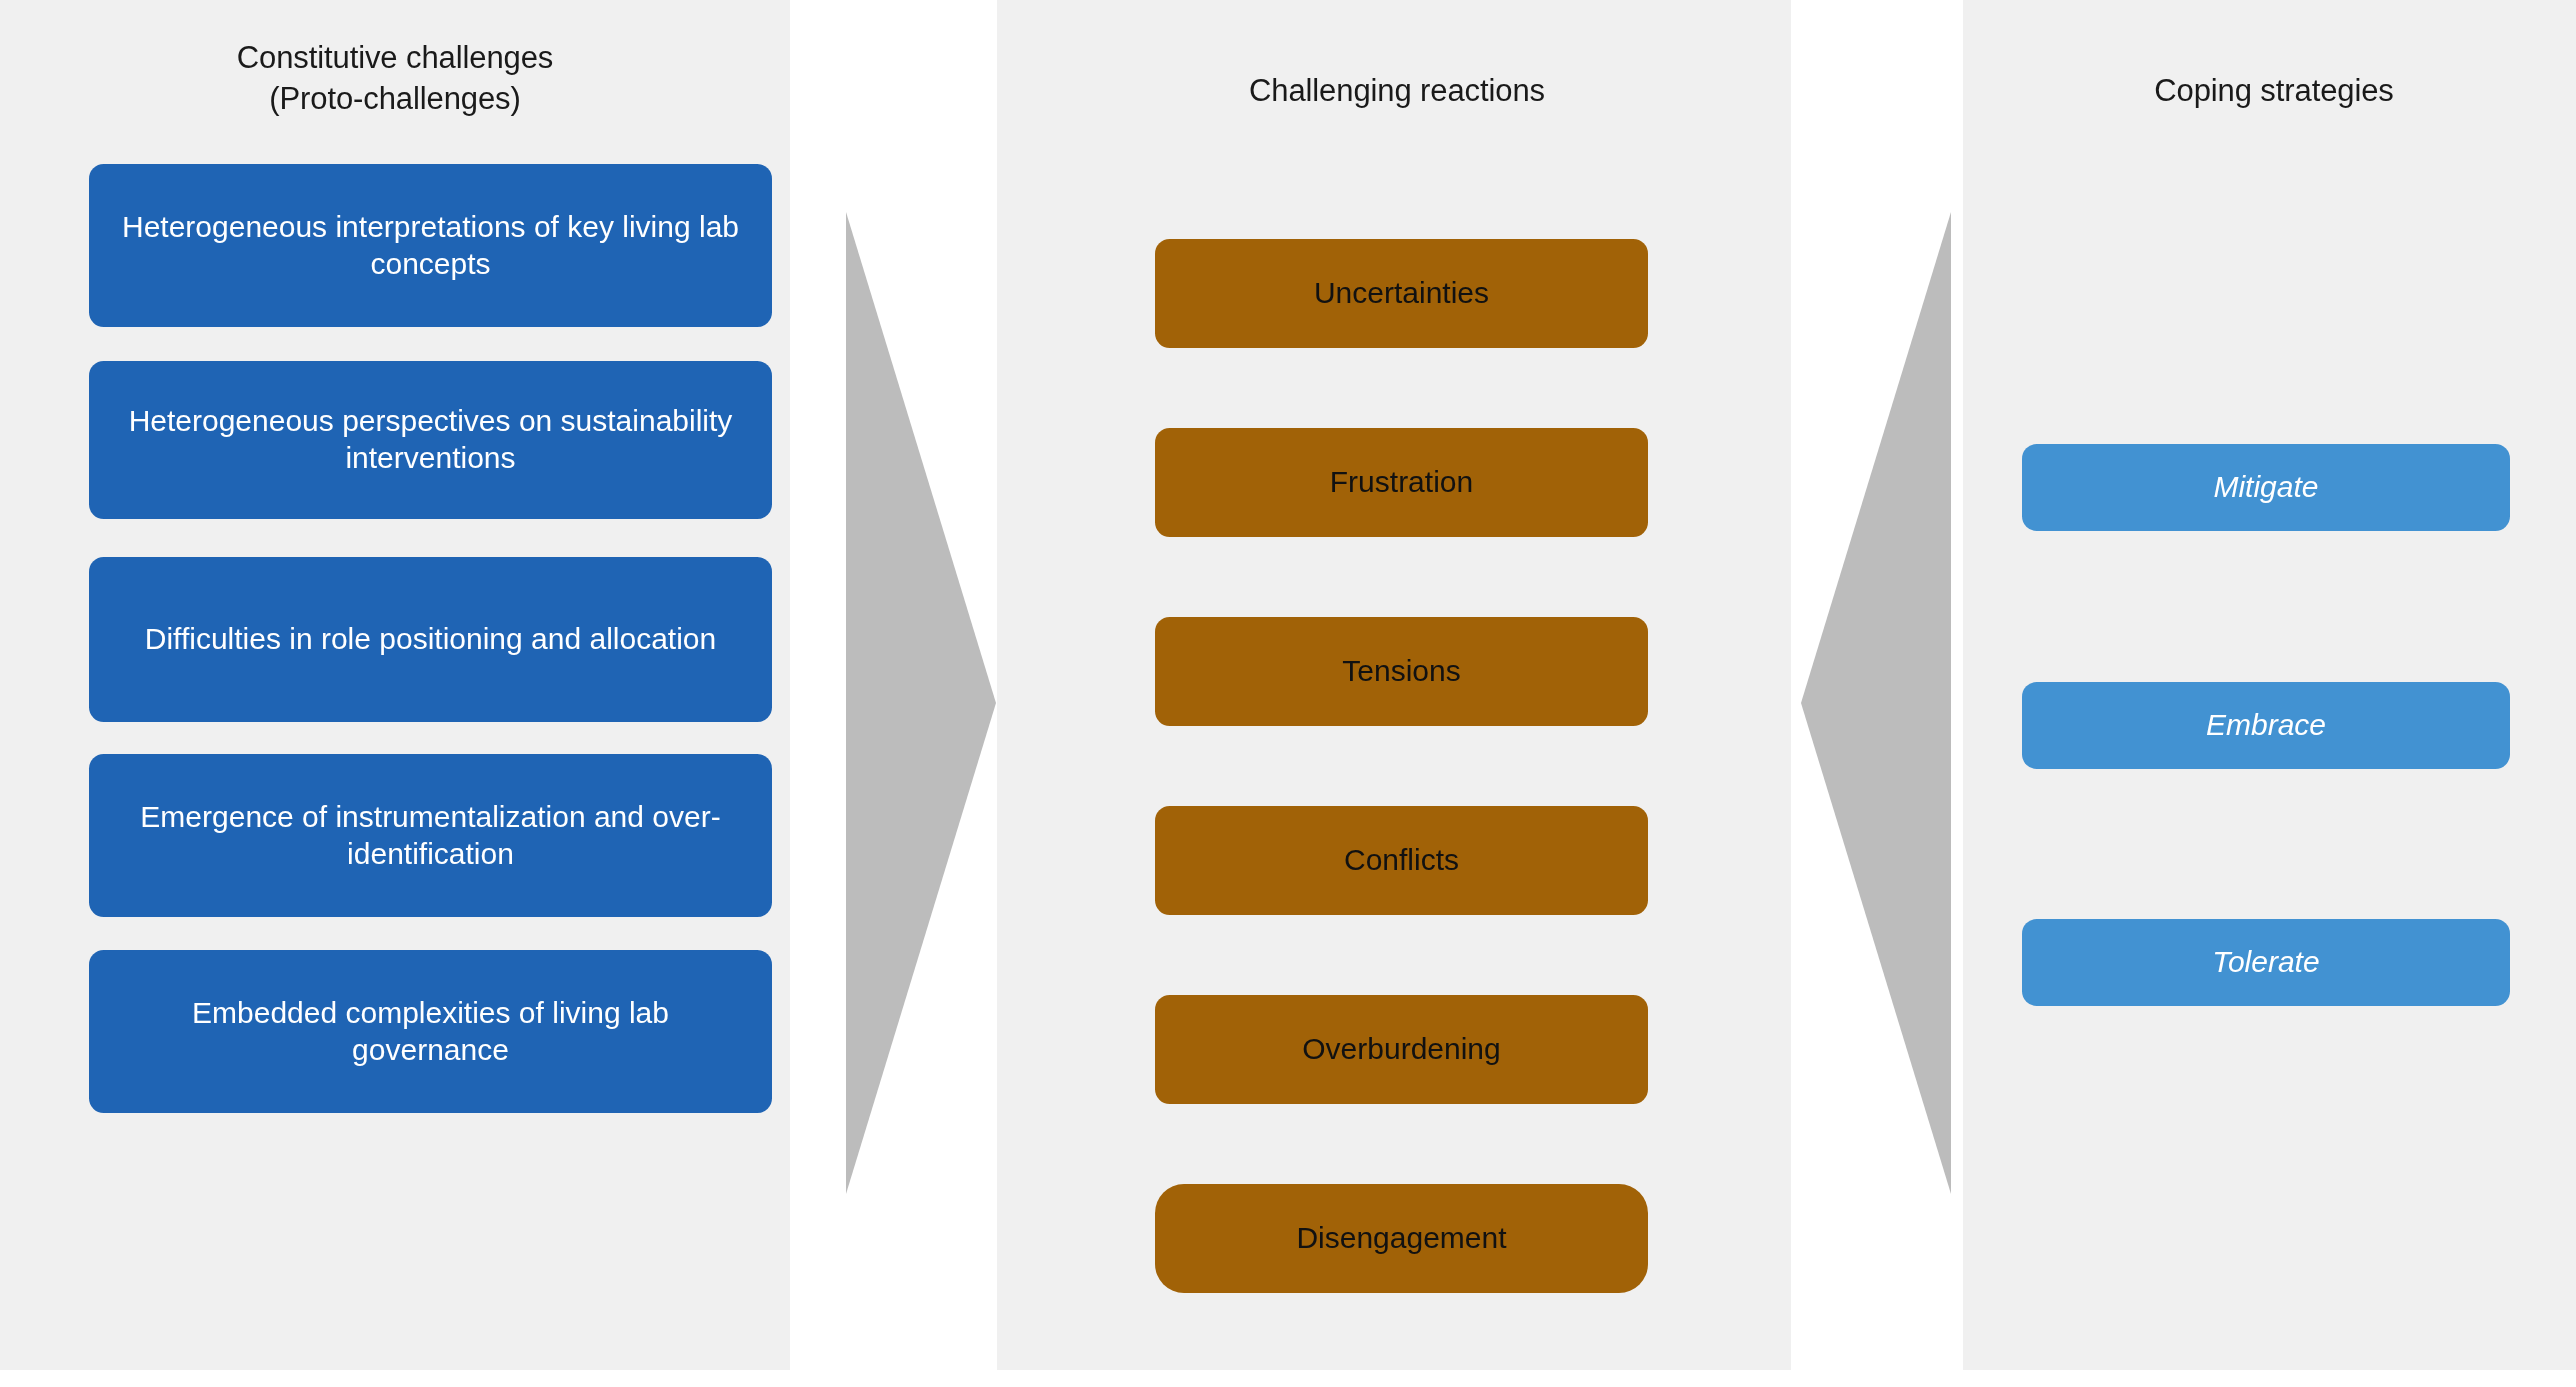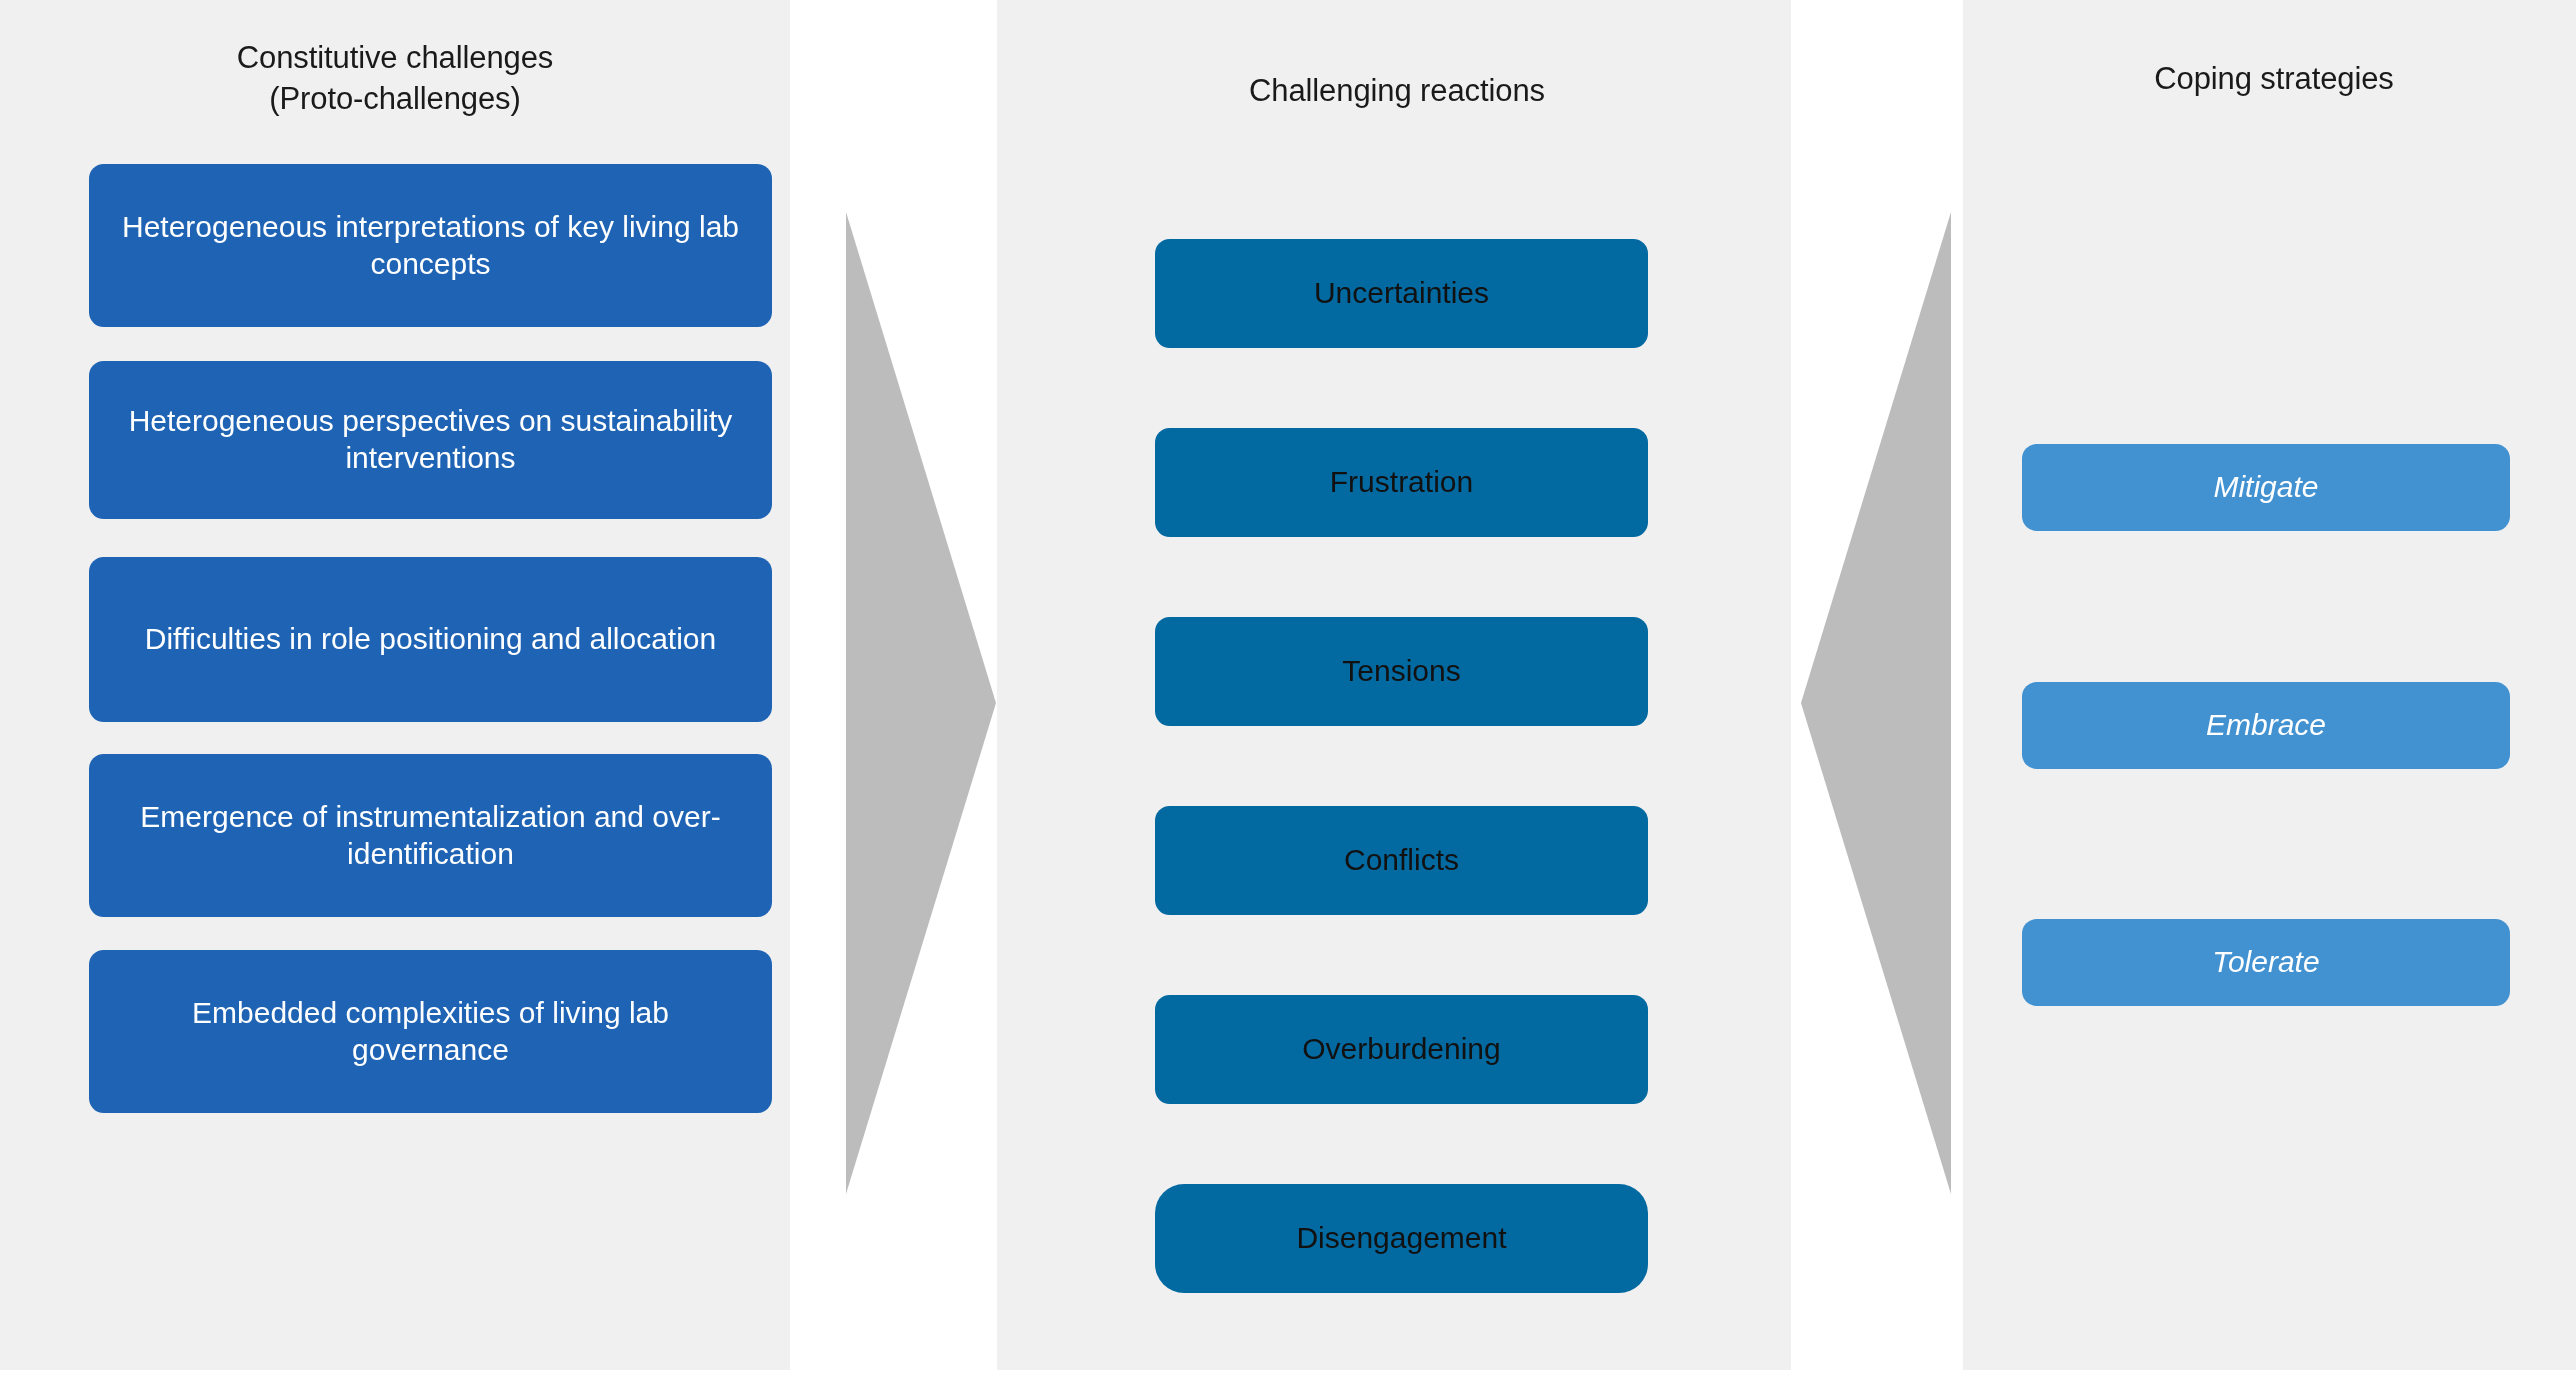--- a/index.html
+++ b/index.html
@@ -37,21 +37,21 @@
     width: 100%;
     text-align: center;
     color: #1a1a1a;
     font-size: 31px;
     line-height: 41px;
     font-weight: 400;
     letter-spacing: -0.1px;
   }
   #header-challenges { top: 37px;  left: 0; }
   #header-reactions  { top: 70px; left: 0; padding-left: 6px; }
-  #header-coping     { top: 58px; left: 0; padding-left: 9px; }
+  #header-coping     { top: 70px; left: 0; padding-left: 9px; }
 
   
   .box {
     position: absolute;
     display: flex;
     align-items: center;
     justify-content: center;
     text-align: center;
     border-radius: 14.7px;
     line-height: 1.22;
@@ -64,21 +64,21 @@
     background: #1f64b4;
     color: #ffffff;
     font-size: 30px;
     padding: 5.3px 23px;
   }
 
   
   .box-reaction {
     left: 1155px;
     width: 493px;
-    background: #0369a1;
+    background: #a16207;
     color: #111111;
     font-size: 30px;
     padding: 5.3px 16px;
   }
 
   
   .box-coping {
     left: 2022px;
     width: 488px;
     background: #4292d2;

